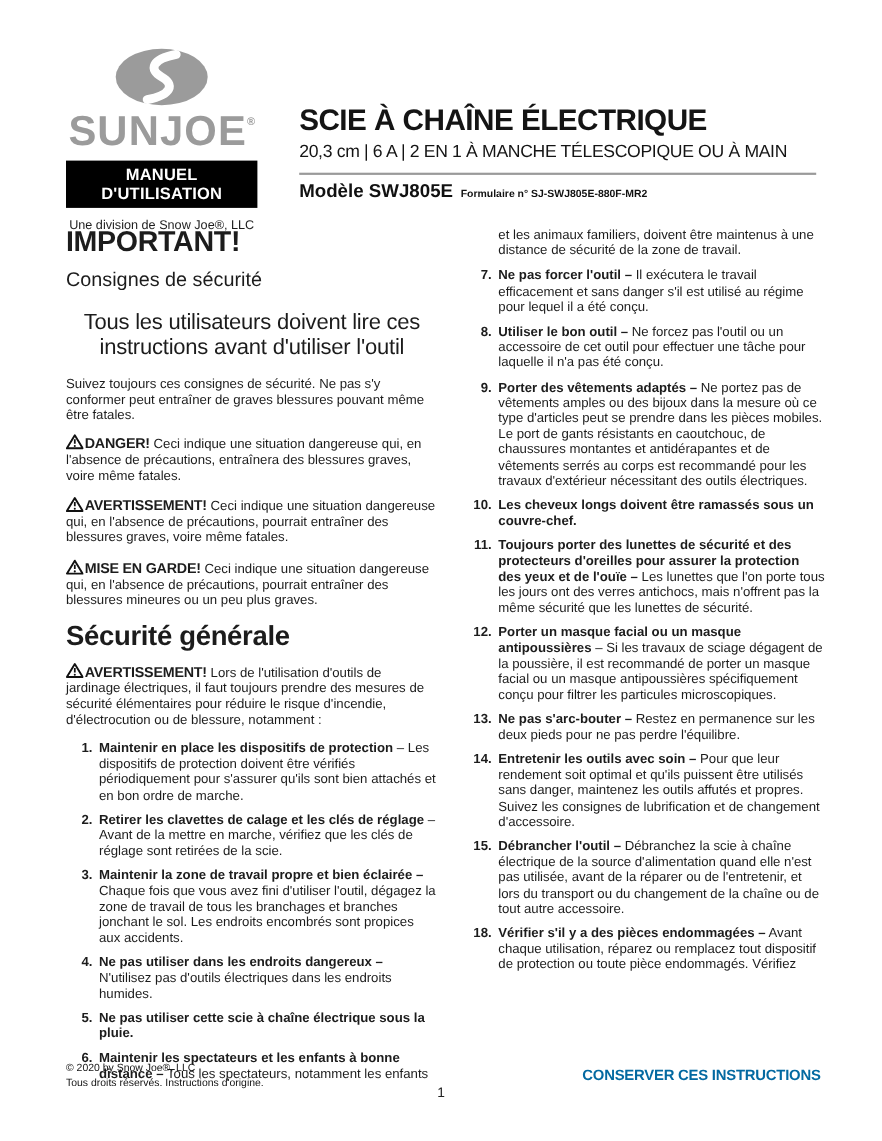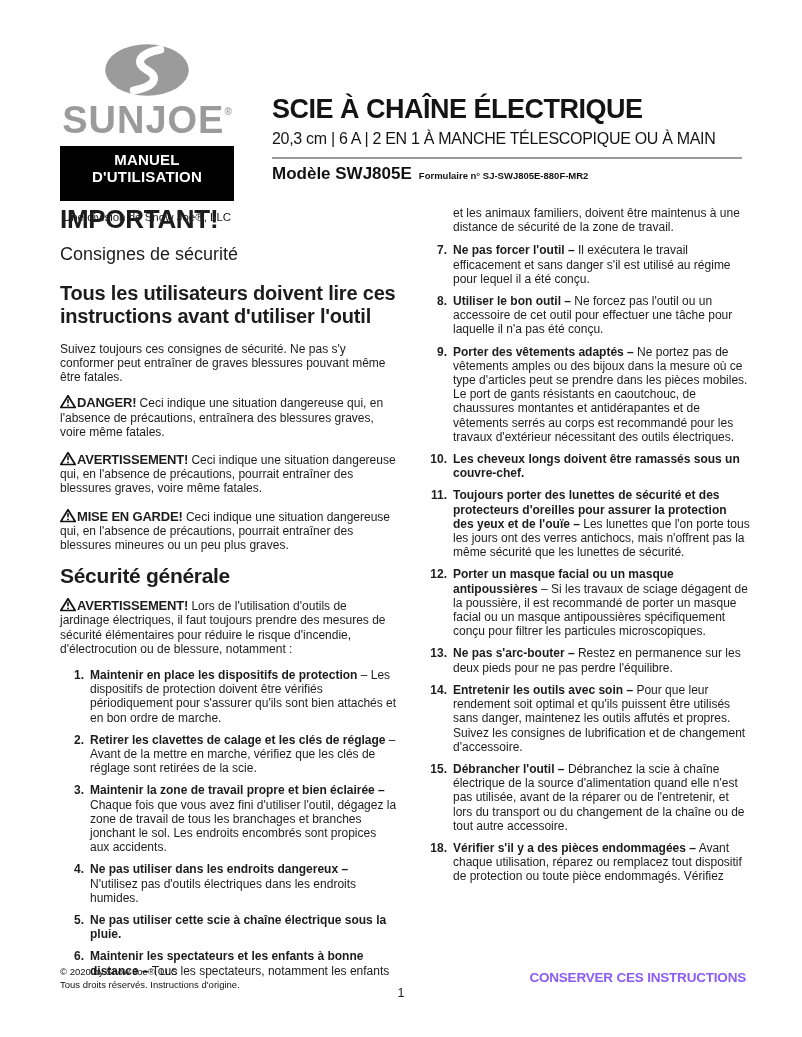--- a/index.html
+++ b/index.html
@@ -5,50 +5,50 @@
   html,body { margin:0; padding:0; background:#ffffff; }
   .page {
     position:relative; width:802px; height:1037px; background:#ffffff;
     font-family:"Liberation Sans", sans-serif; color:#1c1c1c; overflow:hidden;
   }
   
   .logo-block { position:absolute; left:60px; top:42px; width:174px; text-align:center; }
   .logo-mark svg { width:88px; height:56px; display:block; margin:0 auto; }
   .brand { font-size:38px; font-weight:bold; color:#9b9b9b; line-height:1; margin-top:3px; letter-spacing:1px; white-space:nowrap; }
   .brand sup { font-size:10px; vertical-align:18px; letter-spacing:0; }
-  .manual-badge { background:#000; color:#fff; font-weight:bold; font-size:15px; padding:5px 0 16px; margin-top:7px; letter-spacing:0.2px; }
+  .manual-badge { background:#000; color:#fff; font-weight:bold; font-size:15px; padding:5px 0 4px; margin-top:7px; letter-spacing:0.2px; }
   .division { font-size:11.5px; color:#1c1c1c; margin-top:10px; white-space:nowrap; }
   .header-right { position:absolute; left:272px; top:96px; width:476px; }
   .product-title { font-size:27px; font-weight:bold; color:#141414; line-height:1; letter-spacing:-0.5px; white-space:nowrap; }
   .product-subtitle { font-size:16px; color:#141414; margin-top:7px; letter-spacing:-0.3px; white-space:nowrap; }
   .header-rule { border:none; border-top:2px solid #9a9a9a; margin:9px 0 0 0; width:470px; }
   .model-line { margin-top:5px; font-size:17px; font-weight:bold; color:#111; white-space:nowrap; }
   .form-number { font-size:9.5px; font-weight:bold; margin-left:7px; letter-spacing:0; }
   
   .columns { position:absolute; left:60px; top:204px; width:690px; display:flex; gap:22px; }
   .col-left { width:338px; }
   .col-right { width:330px; }
   .h-important { font-size:26px; font-weight:bold; margin:0 0 9px; letter-spacing:-0.3px; }
   .h-consignes { font-size:18px; font-weight:normal; margin:0 0 16px; }
-  .h-read { font-size:20px; font-weight:bold; line-height:1.17; margin:17px 0 13px; letter-spacing:-0.2px; }
+  .h-read { font-size:20px; font-weight:normal; line-height:1.17; margin:17px 0 13px; letter-spacing:-0.2px;text-align:center; }
   .body-text { font-size:12px; line-height:14.2px; margin:0 0 10px; }
   .warn { font-size:12px; line-height:14.2px; margin:0 0 12px; }
   .warn-label { font-size:13px; font-weight:bold; letter-spacing:-0.2px; }
   .tri { display:inline-block; }
   .tri svg { width:16px; height:15px; vertical-align:-2px; margin-right:1px; }
-  .h-general { font-size:21px; font-weight:bold; margin:1px 0 9px; letter-spacing:-0.3px; }
+  .h-general { font-size:25px; font-weight:bold; margin:1px 0 9px; letter-spacing:-0.3px; }
   .rules { margin:0; padding:0; list-style:none; }
   .rule { display:flex; margin-bottom:8px; font-size:12px; line-height:14.2px; }
   .rule .num { flex:0 0 24px; text-align:right; padding-right:6px; font-weight:bold; }
   .col-right .rule .num { flex:0 0 27px; }
   .rule .rule-text { flex:1; }
   .continuation { margin:2px 0 9px 33px; font-size:12px; line-height:14.2px; }
   
   .footer-copy { position:absolute; left:60px; top:966px; font-size:9.5px; line-height:12.5px; color:#111; }
-  .footer-save { position:absolute; right:56px; top:970px; font-size:13.5px; font-weight:bold; color:#8b5cf6; letter-spacing:-0.2px; }
+  .footer-save { position:absolute; right:56px; top:970px; font-size:13.5px; font-weight:bold; color:#0369a1; letter-spacing:-0.2px; }
   .page-number { position:absolute; left:0; right:0; top:986px; text-align:center; font-size:12.5px; color:#222; }
 </style>
 </head>
 <body>
 
 <div class="page">
 
   <div class="logo-block">
     <div class="logo-mark">
       <svg viewBox="0 0 120 74" xmlns="http://www.w3.org/2000/svg">

